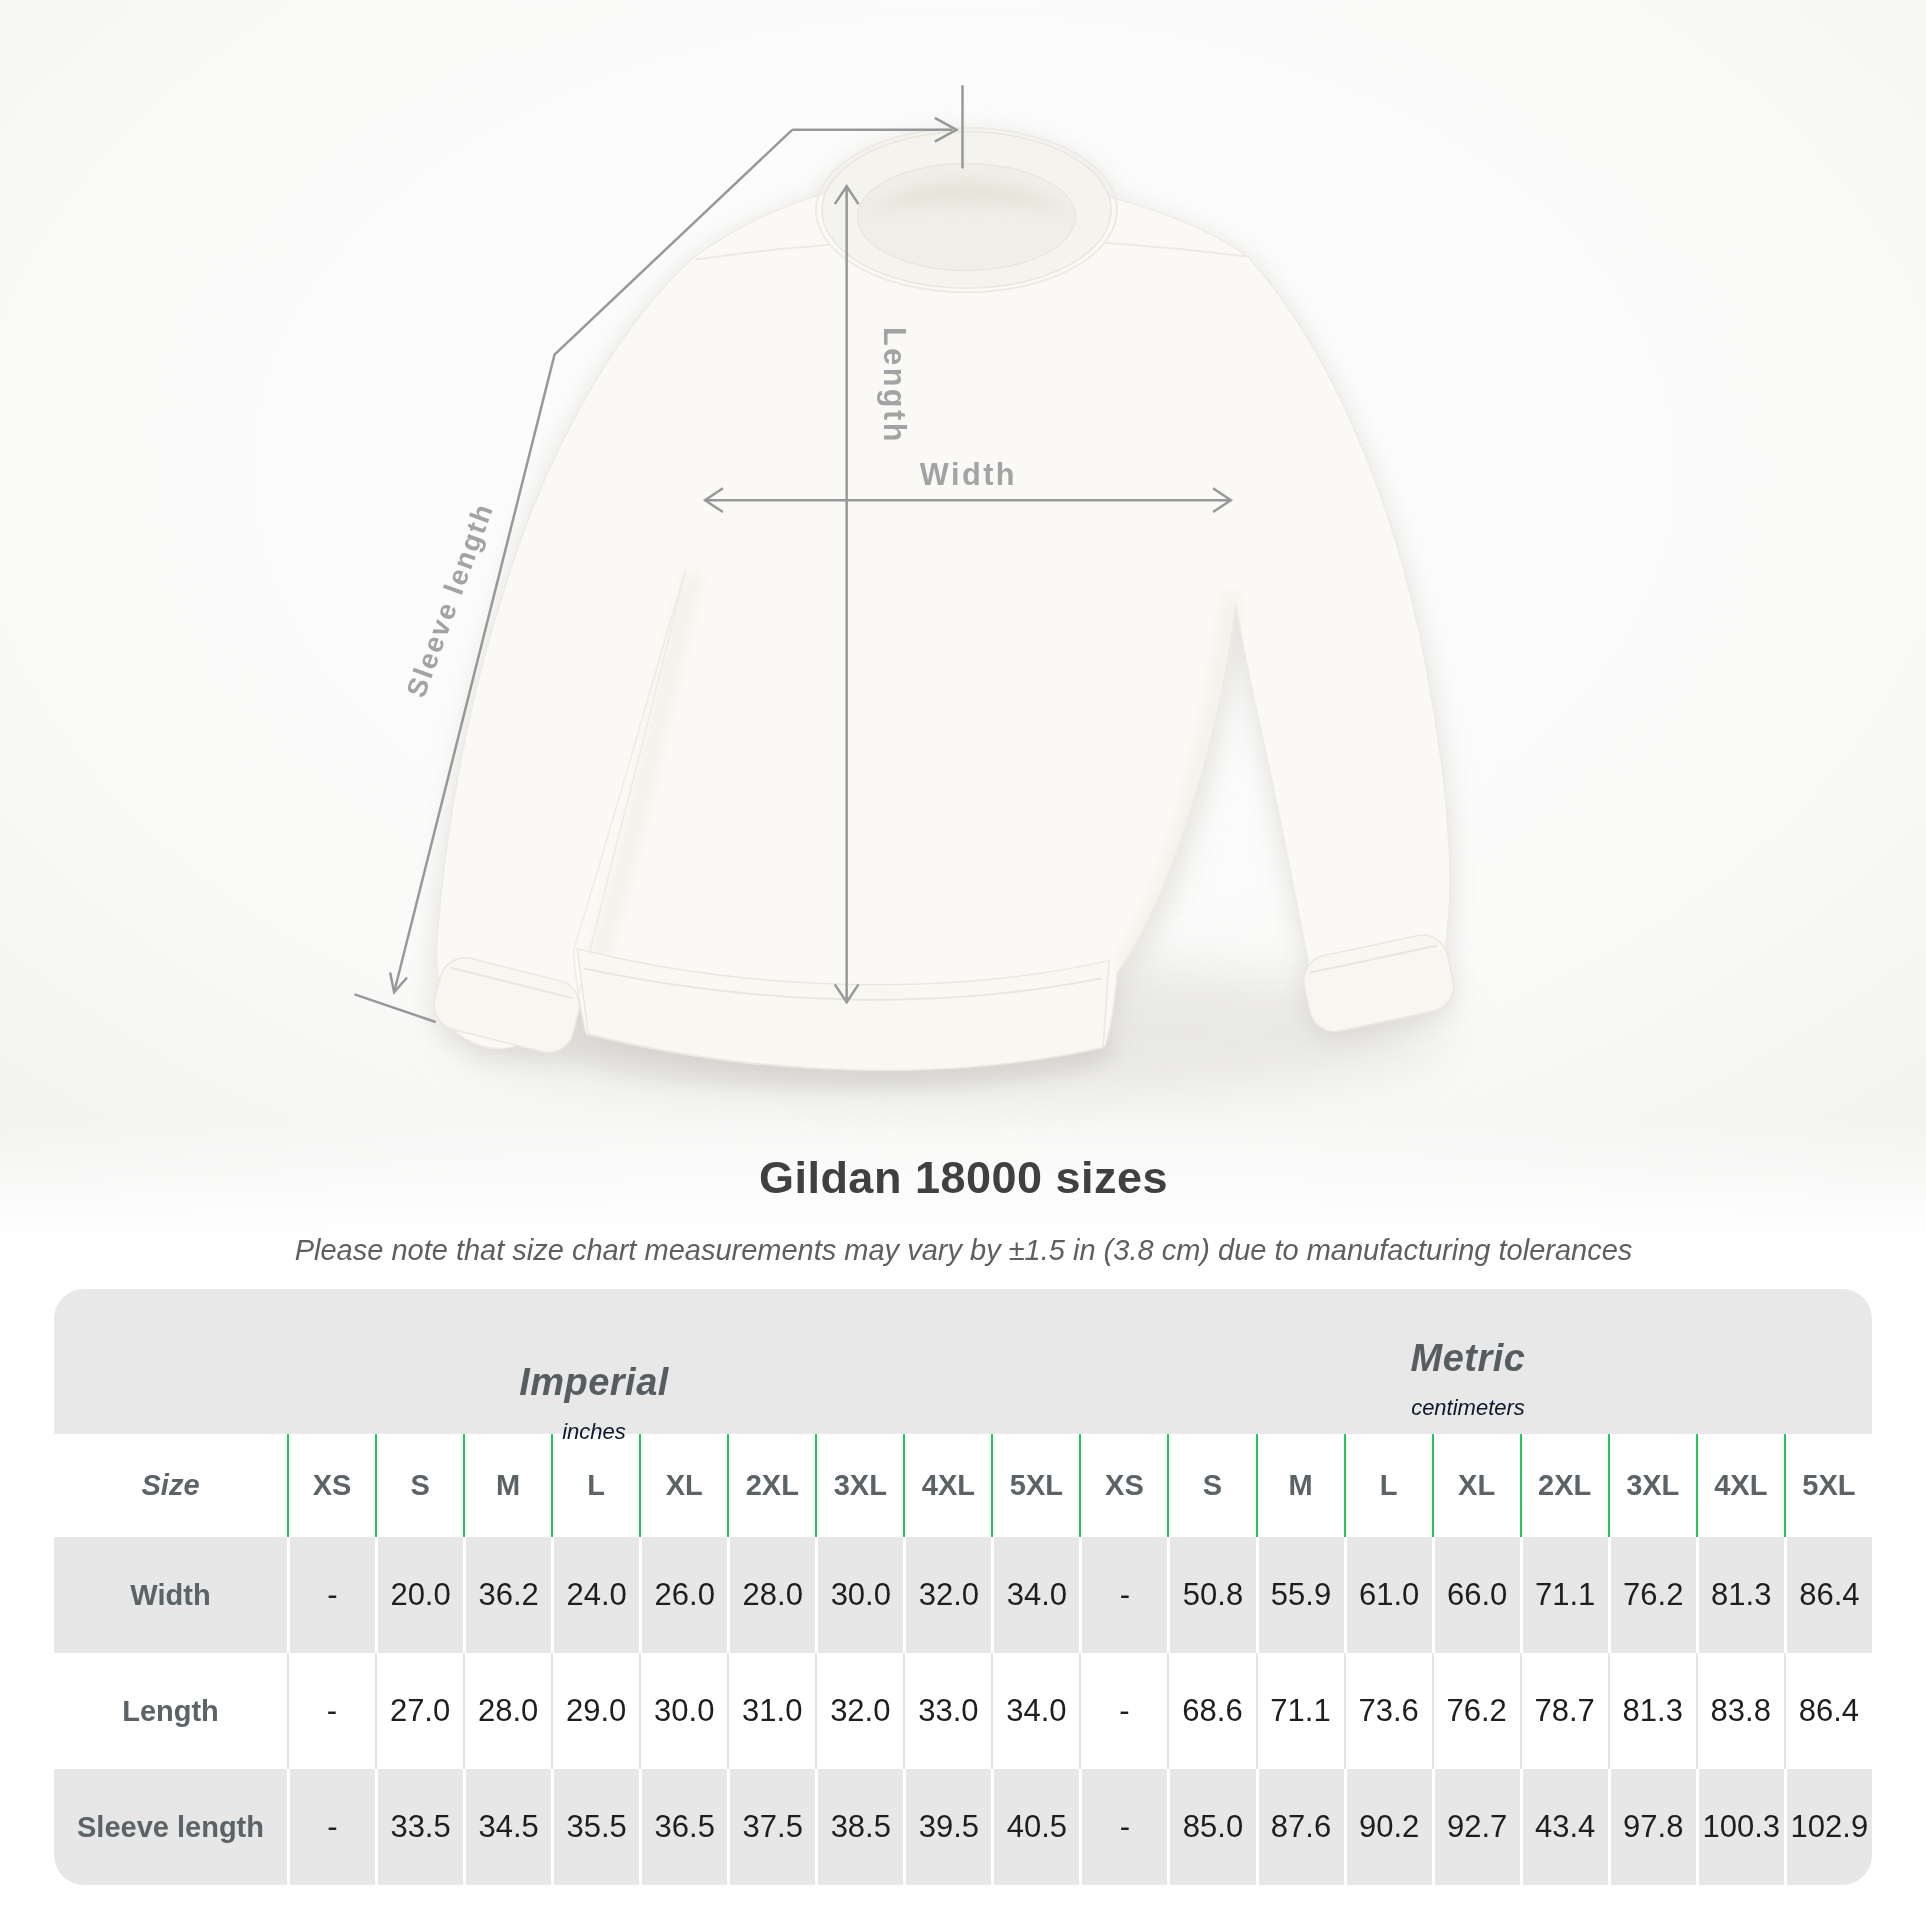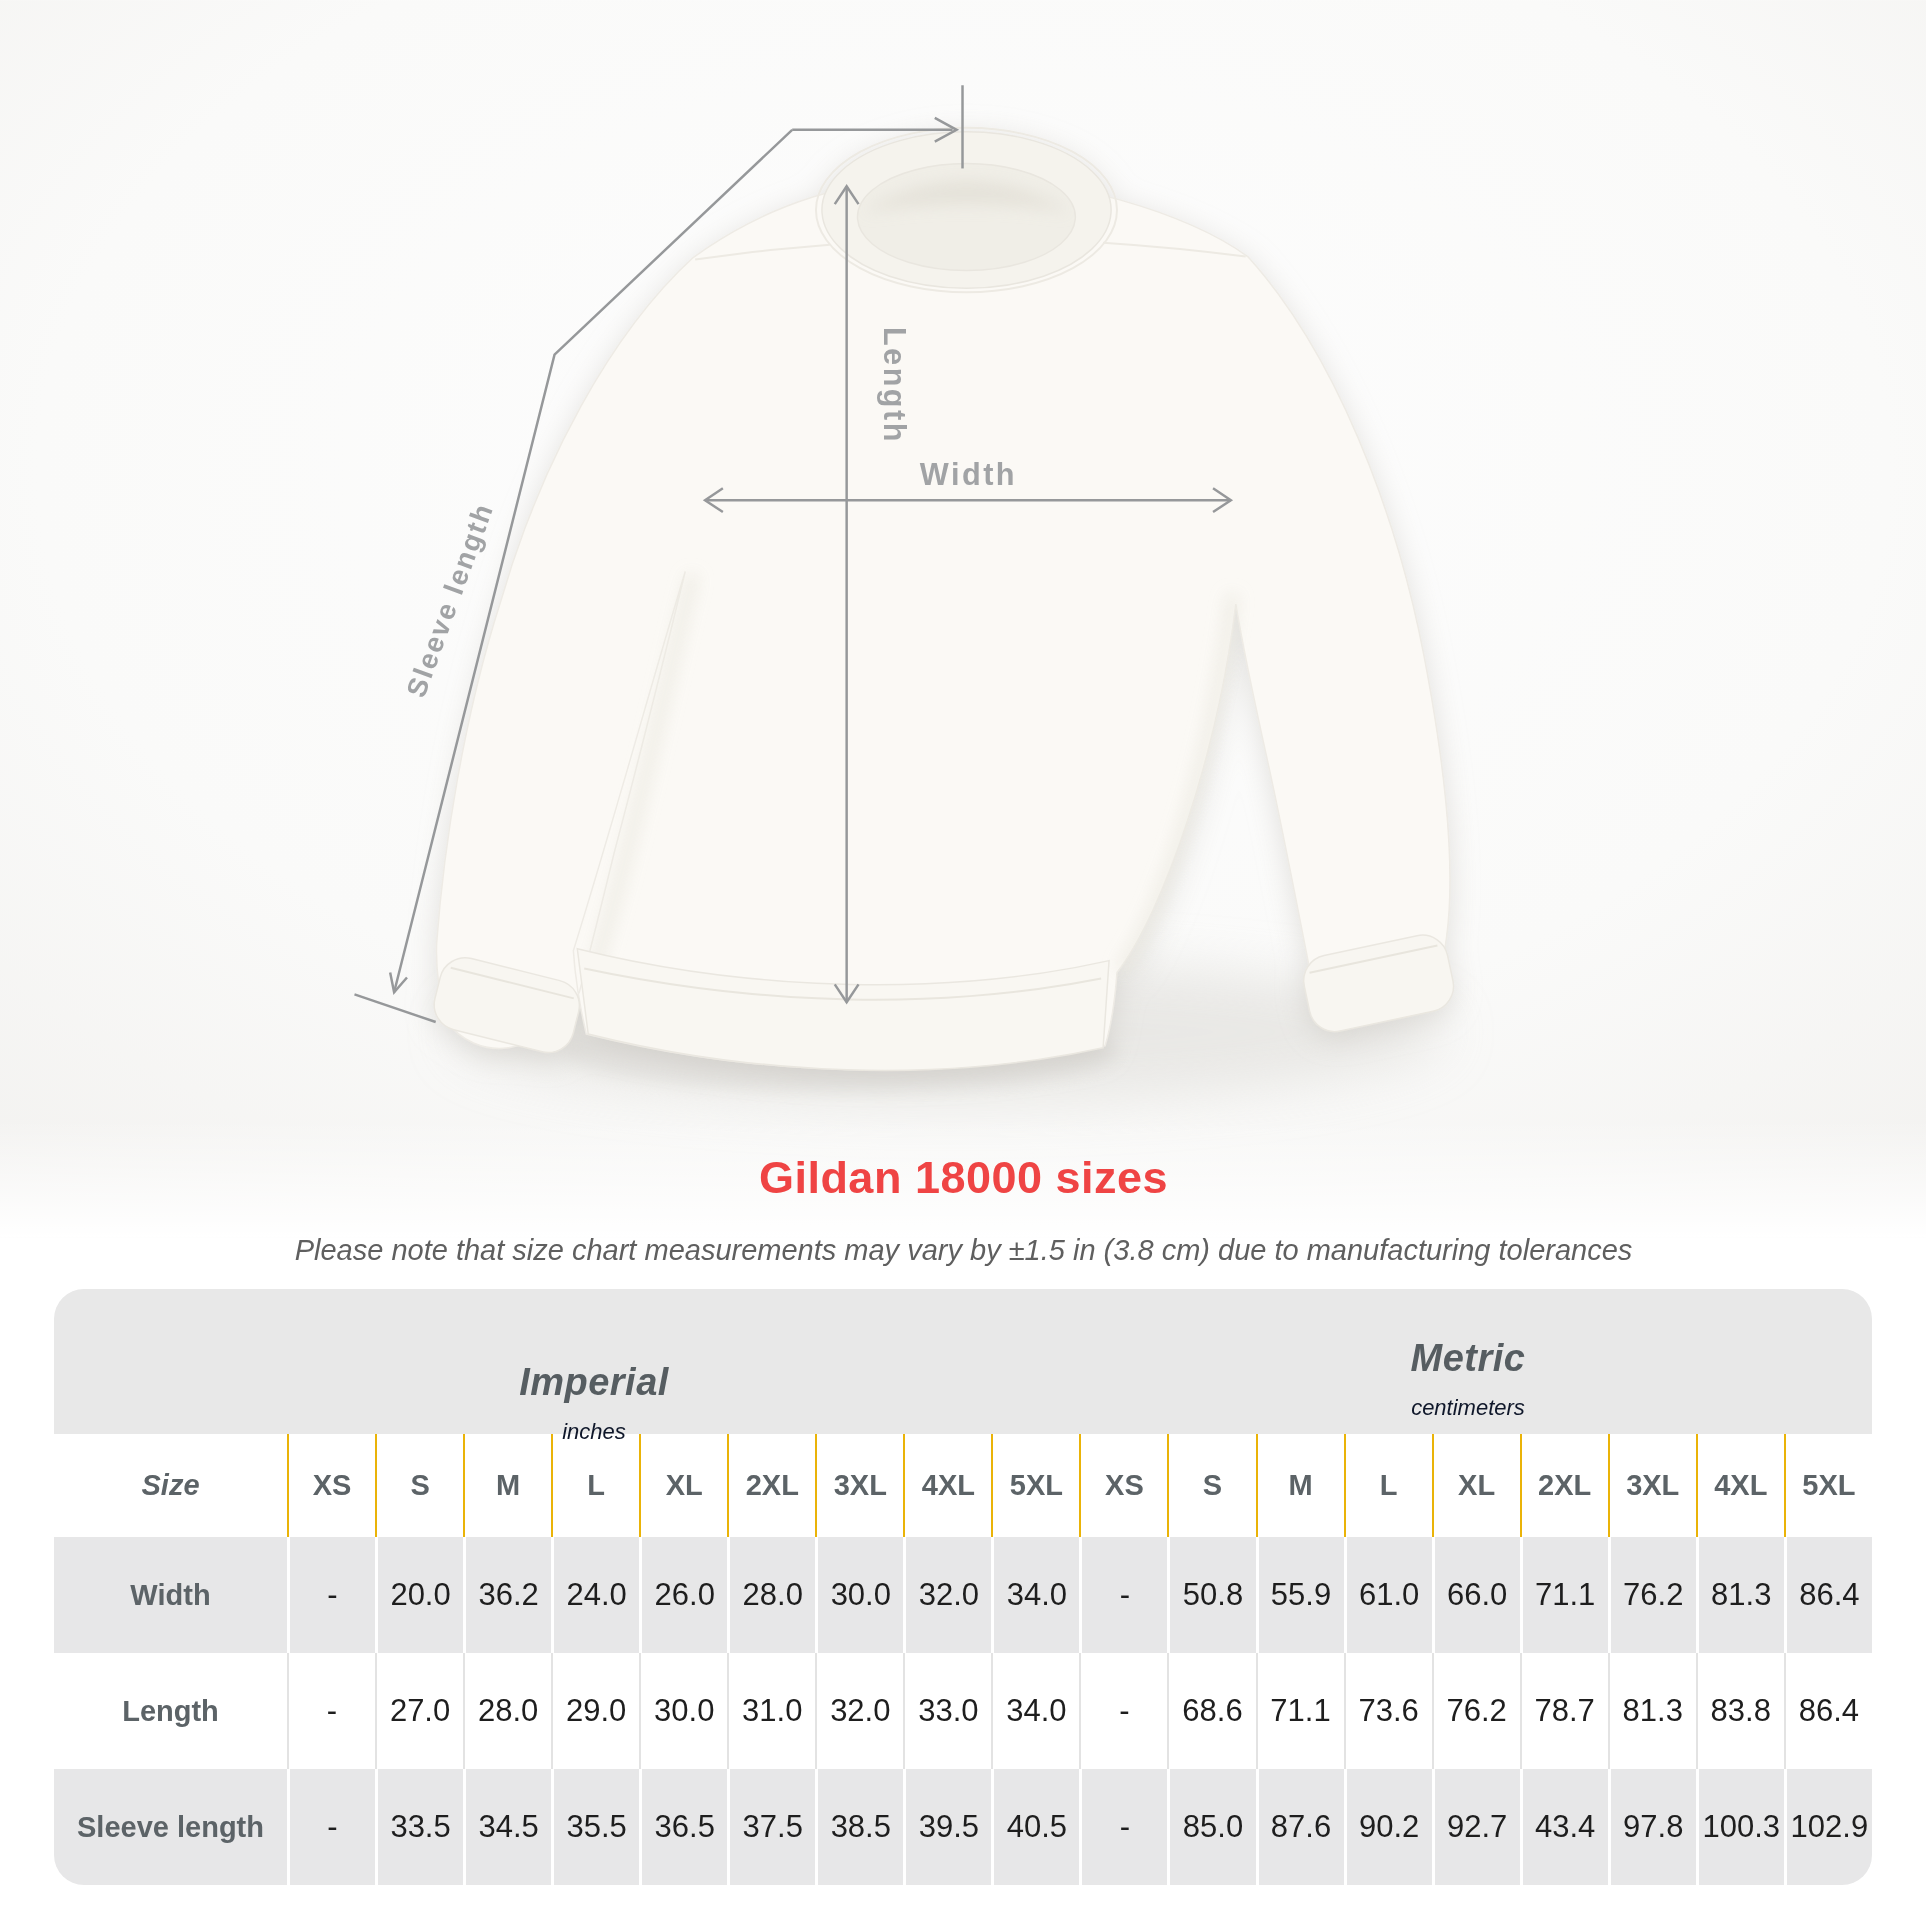--- a/index.html
+++ b/index.html
@@ -5,36 +5,36 @@
   html,body{margin:0;padding:0;background:#fff;}
   .stage{position:relative;width:1927px;height:1927px;background:#ffffff;overflow:hidden;
          font-family:"Liberation Sans",sans-serif;}
   
   .photo{position:absolute;left:0;top:0;width:1927px;height:1238px;}
   .dim-label{fill:#a1a3a5;font-weight:bold;font-size:31px;letter-spacing:2.5px;
              font-family:"Liberation Sans",sans-serif;}
   .dim-label.small{font-size:28px;letter-spacing:2px;}
   
   .title{position:absolute;top:1152px;left:0;width:100%;text-align:center;
-         font-size:45px;font-weight:bold;color:#ef4444;letter-spacing:0.5px;}
+         font-size:45px;font-weight:bold;color:#404040;letter-spacing:0.5px;}
   .note{position:absolute;top:1234px;left:0;width:100%;text-align:center;
         font-size:29px;font-style:italic;color:#5f5f5f;}
   
   .table-wrap{position:absolute;left:54px;top:1289px;width:1818px;border-radius:30px;overflow:hidden;}
   .group-header{position:relative;height:145px;background:#e8e8e8;}
   .group{position:absolute;top:24px;transform:translateX(-50%);text-align:center;color:#565d61;}
   .group-imperial{left:540px;margin-top:48px;}
   .group-metric{left:1414px;margin-top:24px;}
   .group-title{font-size:38px;font-weight:bold;font-style:italic;letter-spacing:0.5px;}
   .group-sub{margin-top:15px;font-size:22px;font-style:italic;color:#0f172a;}
   table{width:100%;border-spacing:0;table-layout:fixed;}
   col.c-size{width:233px;}
   th,td{text-align:center;vertical-align:middle;padding:0;}
   tr.size-row th{height:103px;background:#ffffff;font-size:29px;font-weight:bold;color:#5c6367;
-                 border-left:2px solid #eab308;}
+                 border-left:2px solid #22c55e;}
   tr.size-row th:first-child{border-left:none;font-style:italic;}
   tr.r-gray th,tr.r-gray td{height:116px;background:#e7e7e8;border-left:3px solid #ffffff;}
   tr.r-white th,tr.r-white td{height:116px;background:#ffffff;border-left:2px solid #e3e3e3;}
   tr.r-gray th:first-child,tr.r-white th:first-child{border-left:none;}
   th.row-label{font-size:29px;font-weight:bold;color:#5c6367;}
   td.val{font-size:31px;color:#1e1e1e;}
 </style>
 </head>
 <body>
 

